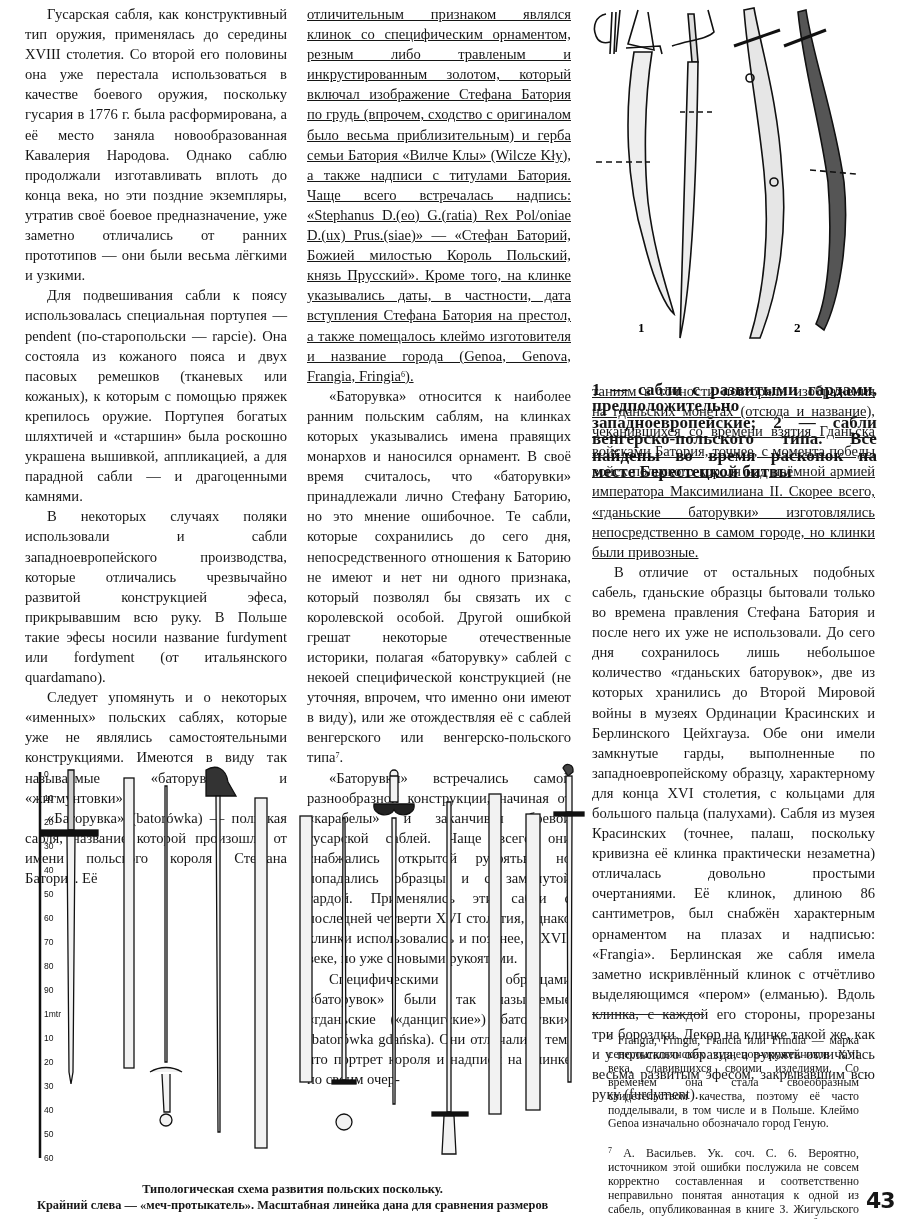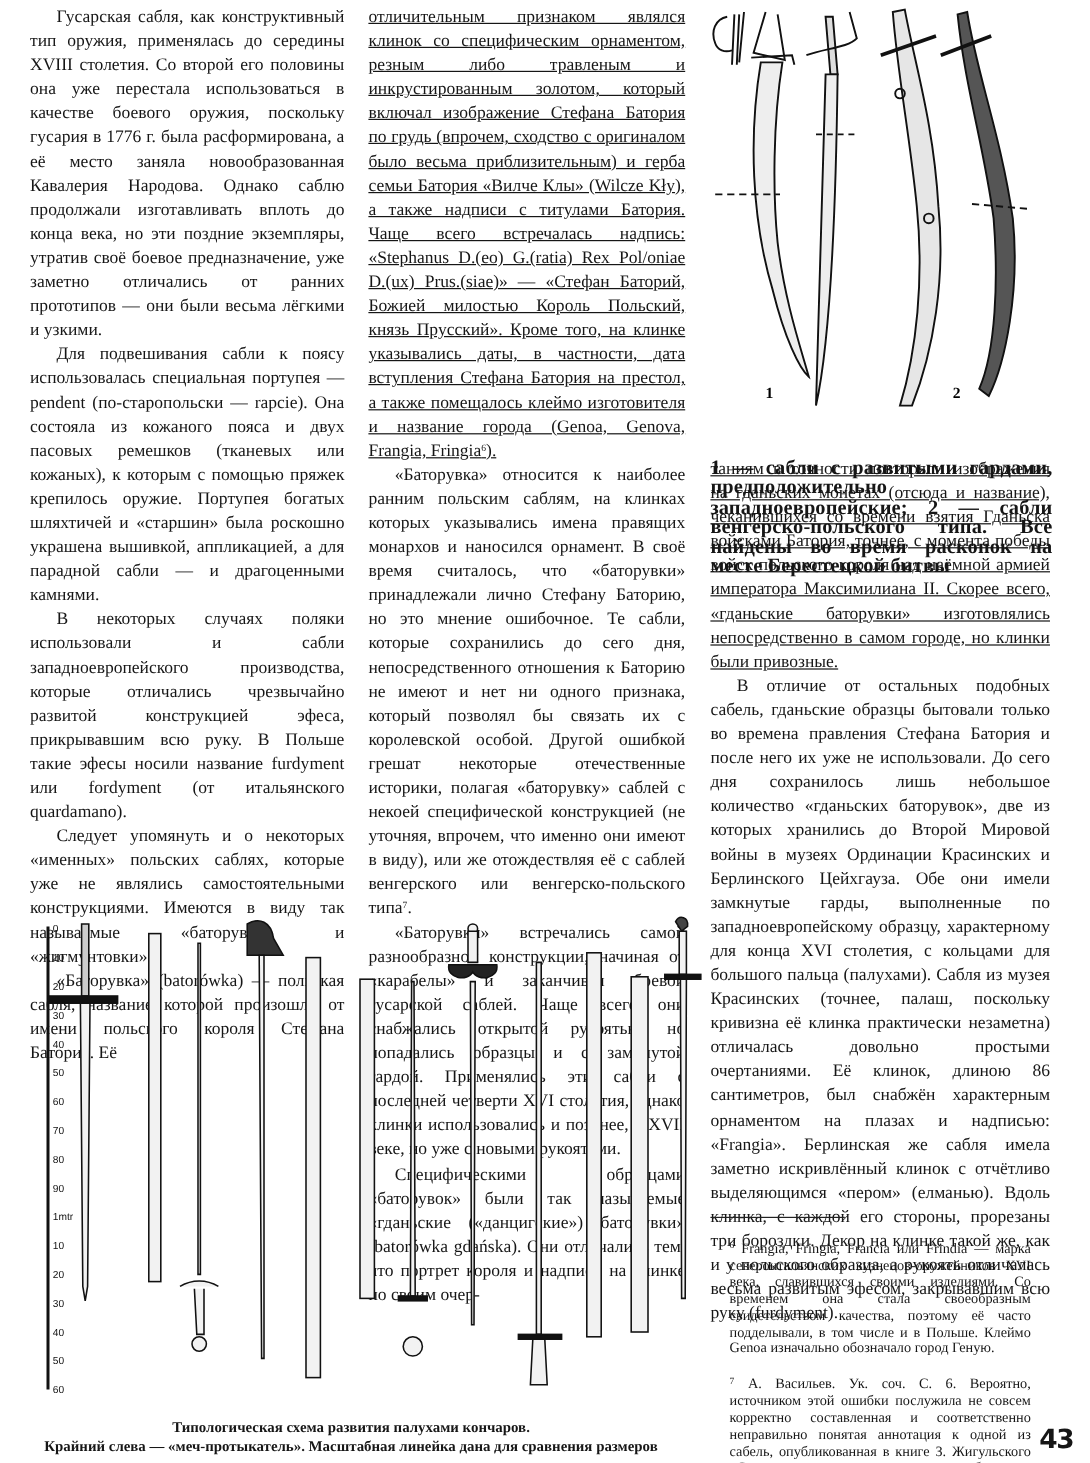--- a/index.html
+++ b/index.html
@@ -146,21 +146,21 @@
 
       <path d="M543 6 C546 0 554 2 553 10 L548 14 Z" fill="#444"></path>
       <rect x="546" y="14" width="6" height="36"></rect>
       <rect x="534" y="50" width="30" height="4" fill="#111"></rect>
       <path d="M547 54 L552 54 L551 320 L548 320 Z"></path>
     </g>
   </svg>
 </div>
 
 <div class="caption-bottom">
-  <div>Типологическая схема развития палухами кончаров.</div>
+  <div>Типологическая схема развития польских поскольку.</div>
   <div>Крайний слева — «меч-протыкатель». Масштабная линейка дана для сравнения размеров</div>
 </div>
 
 <div class="rule"></div>
 <div class="footnotes">
   <p><sup>6</sup> <span>Frangia, Fringia, Francia или Frindia — марка североитальянских кузнецов-оружейников XVI века, славившихся своими изделиями. Со временем она стала своеобразным свидетельством качества, поэтому её часто подделывали, в том числе и в Польше. Клеймо Genoa изначально обозначало город Геную.</span></p>
   <p><sup>7</sup> <span>А. Васильев. Ук. соч. С. 6. Вероятно, источником этой ошибки послужила не совсем корректно составленная и соответственно неправильно понятая аннотация к одной из сабель, опубликованная в книге З. Жигульского «Старинное оружие в польских собраниях» (Zygulski Zd. Stara broń w polskich zbiorach. Warszawa, 1982. S. 44), где под фотографией сабли венгерского типа, на клинке которой имелось изображение Батория, было написано: «Сабля, т. наз. “баторувка”».</span></p>
 </div>
 
 <div class="pagenum">43</div>

